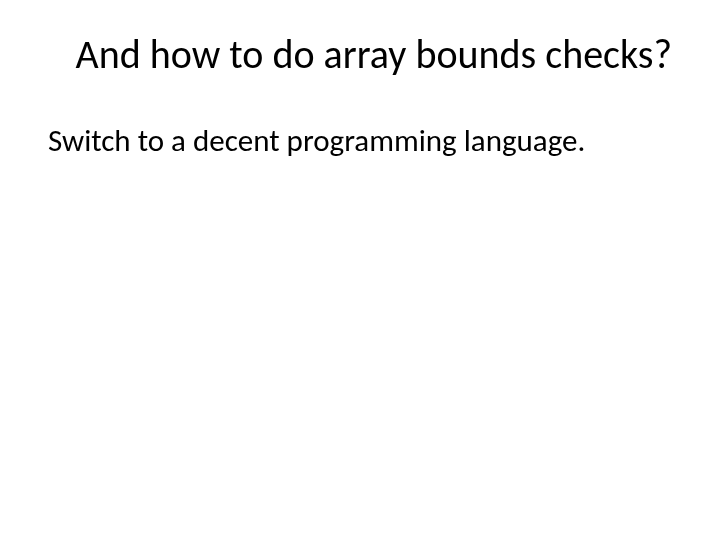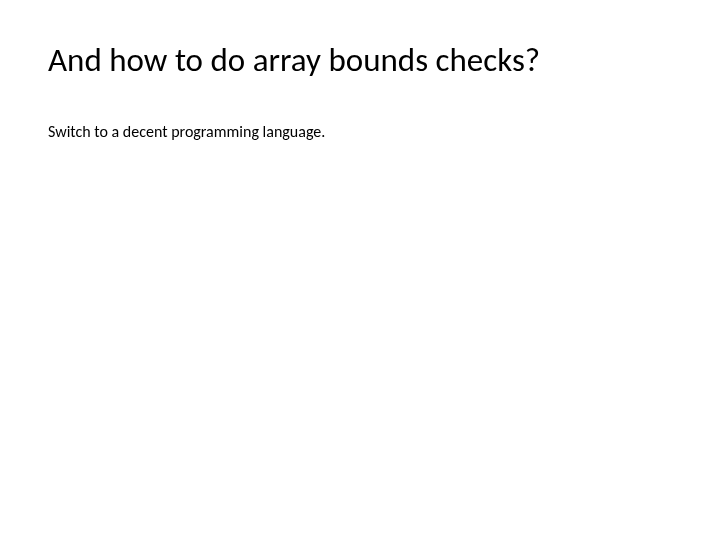--- a/index.html
+++ b/index.html
@@ -14,29 +14,29 @@
       font-family: Calibri, "Segoe UI", Arial, sans-serif;
       color: #000000;
       overflow: hidden;
     }
     .slide {
       width: 100%;
       height: 100%;
       padding: 24px 48px;
     }
     .title {
-      font-size: 33px;
+      font-size: 40px;
       font-weight: 400;
-      text-align: left;
-      margin-top: 16px;
+      text-align: right;
+      margin-top: 6px;
       margin-bottom: 42px;
       letter-spacing: 0px;
     }
     .body-text {
-      font-size: 16px;
+      font-size: 31px;
       font-weight: 400;
       text-align: left;
       padding-left: 0px;
       padding-right: 20px;
     }
   </style>
 </head>
 <body>
 
 <div class="slide">

